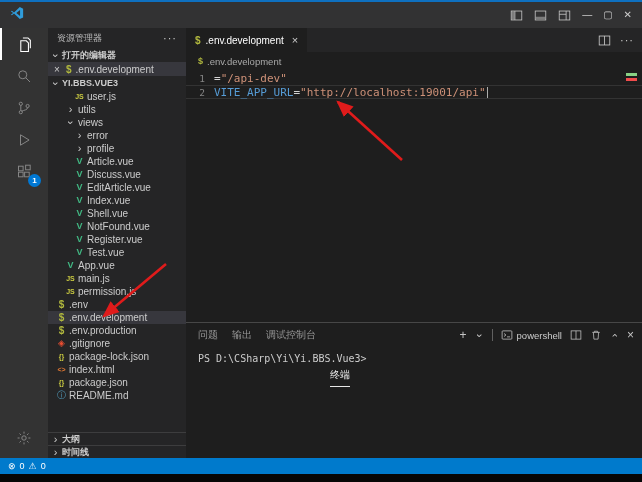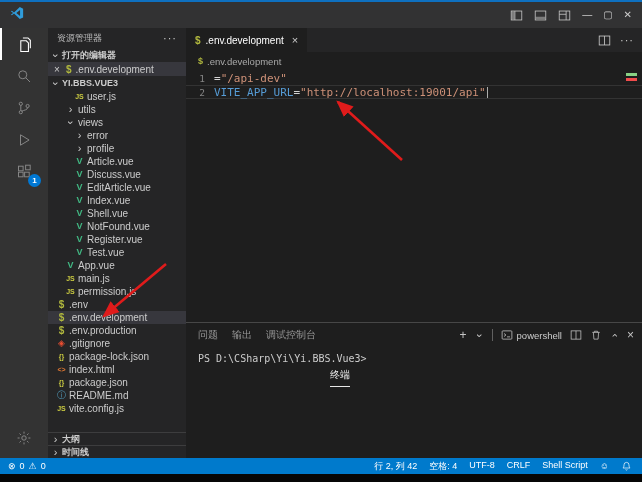--- a/index.html
+++ b/index.html
@@ -290,24 +290,20 @@
             <span class="ticon" style="color: rgb(227, 121, 51); font-size: 7px; font-weight: bold;">&lt;&gt;</span>
             <span class="tlabel">index.html</span>
           </div>
           <div class="trow" style="padding-left: 8px;">
             <span class="ticon" style="color: rgb(203, 203, 65); font-size: 7px; font-weight: bold;">{}</span>
             <span class="tlabel">package.json</span>
           </div>
           <div class="trow" style="padding-left: 8px;">
             <span class="ticon" style="color: rgb(81, 154, 186); font-size: 9px;">ⓘ</span>
             <span class="tlabel">README.md</span>
-          </div>
-          <div class="trow" style="padding-left: 8px;">
-            <span class="ticon" style="color: rgb(203, 203, 65); font-size: 7px; font-weight: bold;">JS</span>
-            <span class="tlabel">vite.config.js</span>
           </div>
         </div>
       <div class="sb-bottom">
         <div class="sb-sec">
           <span class="chev">›</span>
           <span>大纲</span>
         </div>
         <div class="sb-sec">
           <span class="chev">›</span>
           <span>时间线</span>
@@ -391,36 +387,20 @@
     </div>
   </div>
 
   <div class="statusbar">
     <div class="sb-left">
       <span class="sym">⊗</span>
       <span>0</span>
       <span class="sym">⚠</span>
       <span>0</span>
     </div>
-    <div class="sb-right">
-      <span id="status-items" style="display:flex;gap:12px;">
-          <span>行 2, 列 42</span>
-          <span>空格: 4</span>
-          <span>UTF-8</span>
-          <span>CRLF</span>
-          <span>Shell Script</span>
-        </span>
-      <span>☺</span>
-      <span>
-          <svg width="11" height="11" viewBox="0 0 16 16" fill="none" stroke="currentColor">
-            <path d="M8 2a3.6 3.6 0 0 1 3.6 3.6c0 3 1 4.1 1.6 4.6H2.8c.6-.5 1.6-1.6 1.6-4.6A3.6 3.6 0 0 1 8 2z"></path>
-            <path d="M6.7 12.4a1.4 1.4 0 0 0 2.6 0"></path>
-          </svg>
-        </span>
-    </div>
   </div>
   <div class="window-edge"></div>
 
   <svg class="annotations" viewBox="0 0 642 482">
     <defs>
       <marker id="ah" markerWidth="8" markerHeight="7" refX="5.6" refY="2.75" orient="auto">
         <path d="M0,0 L6.5,2.75 L0,5.5 Z" fill="#e01b1b"></path>
       </marker>
     </defs>
     <line x1="402" y1="158" x2="338" y2="100" stroke="#e01b1b" stroke-width="2.6" marker-end="url(#ah)"></line>

